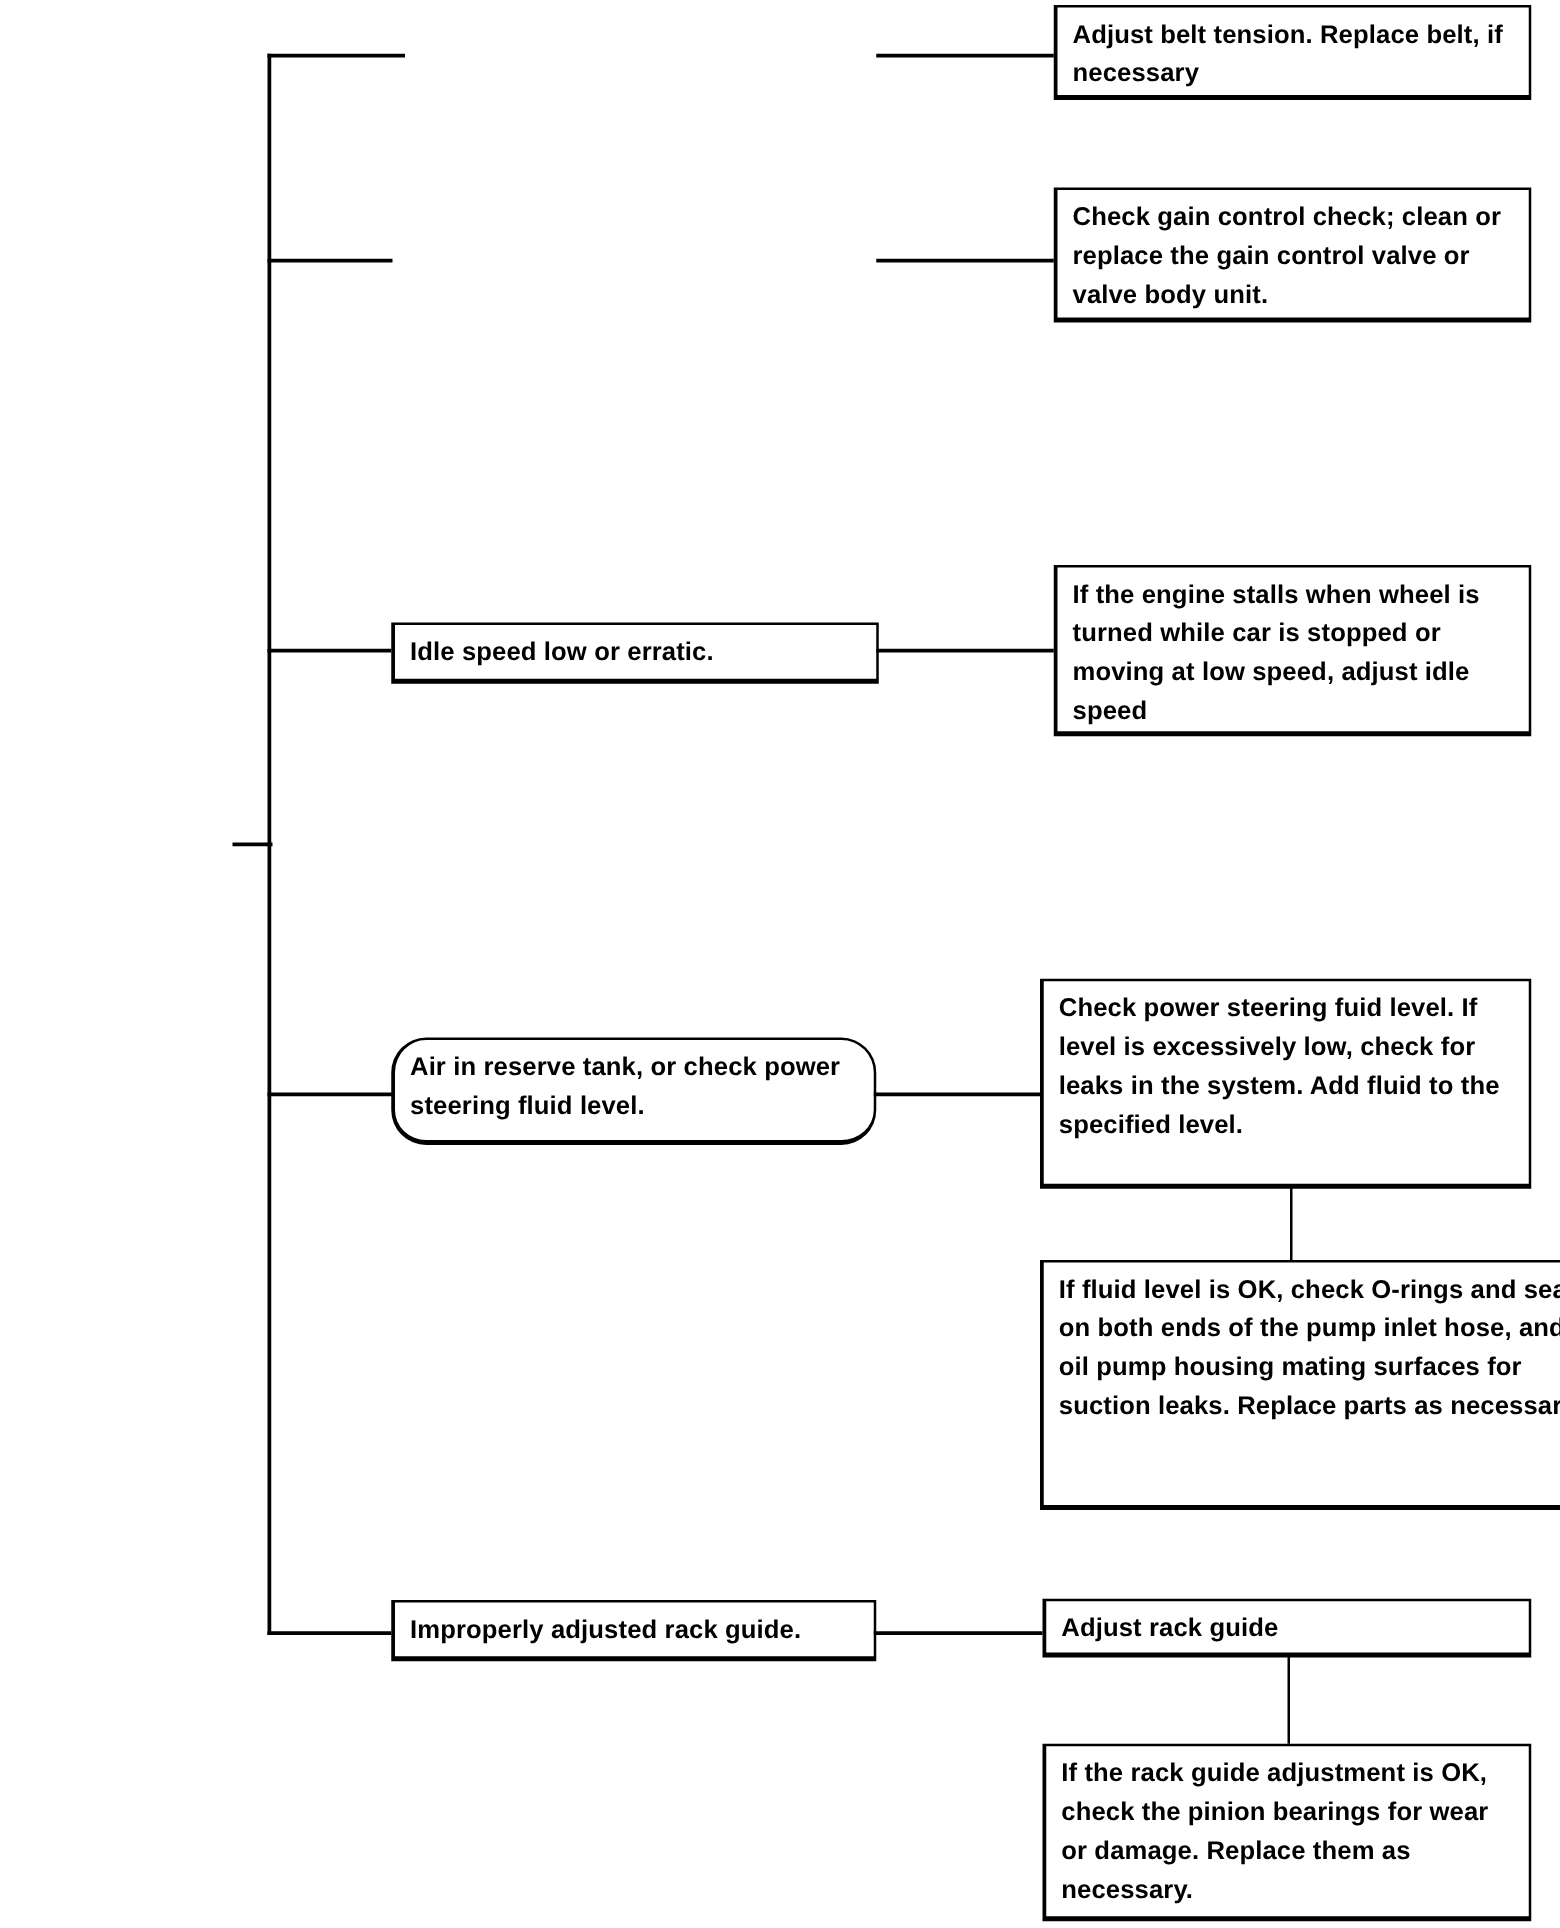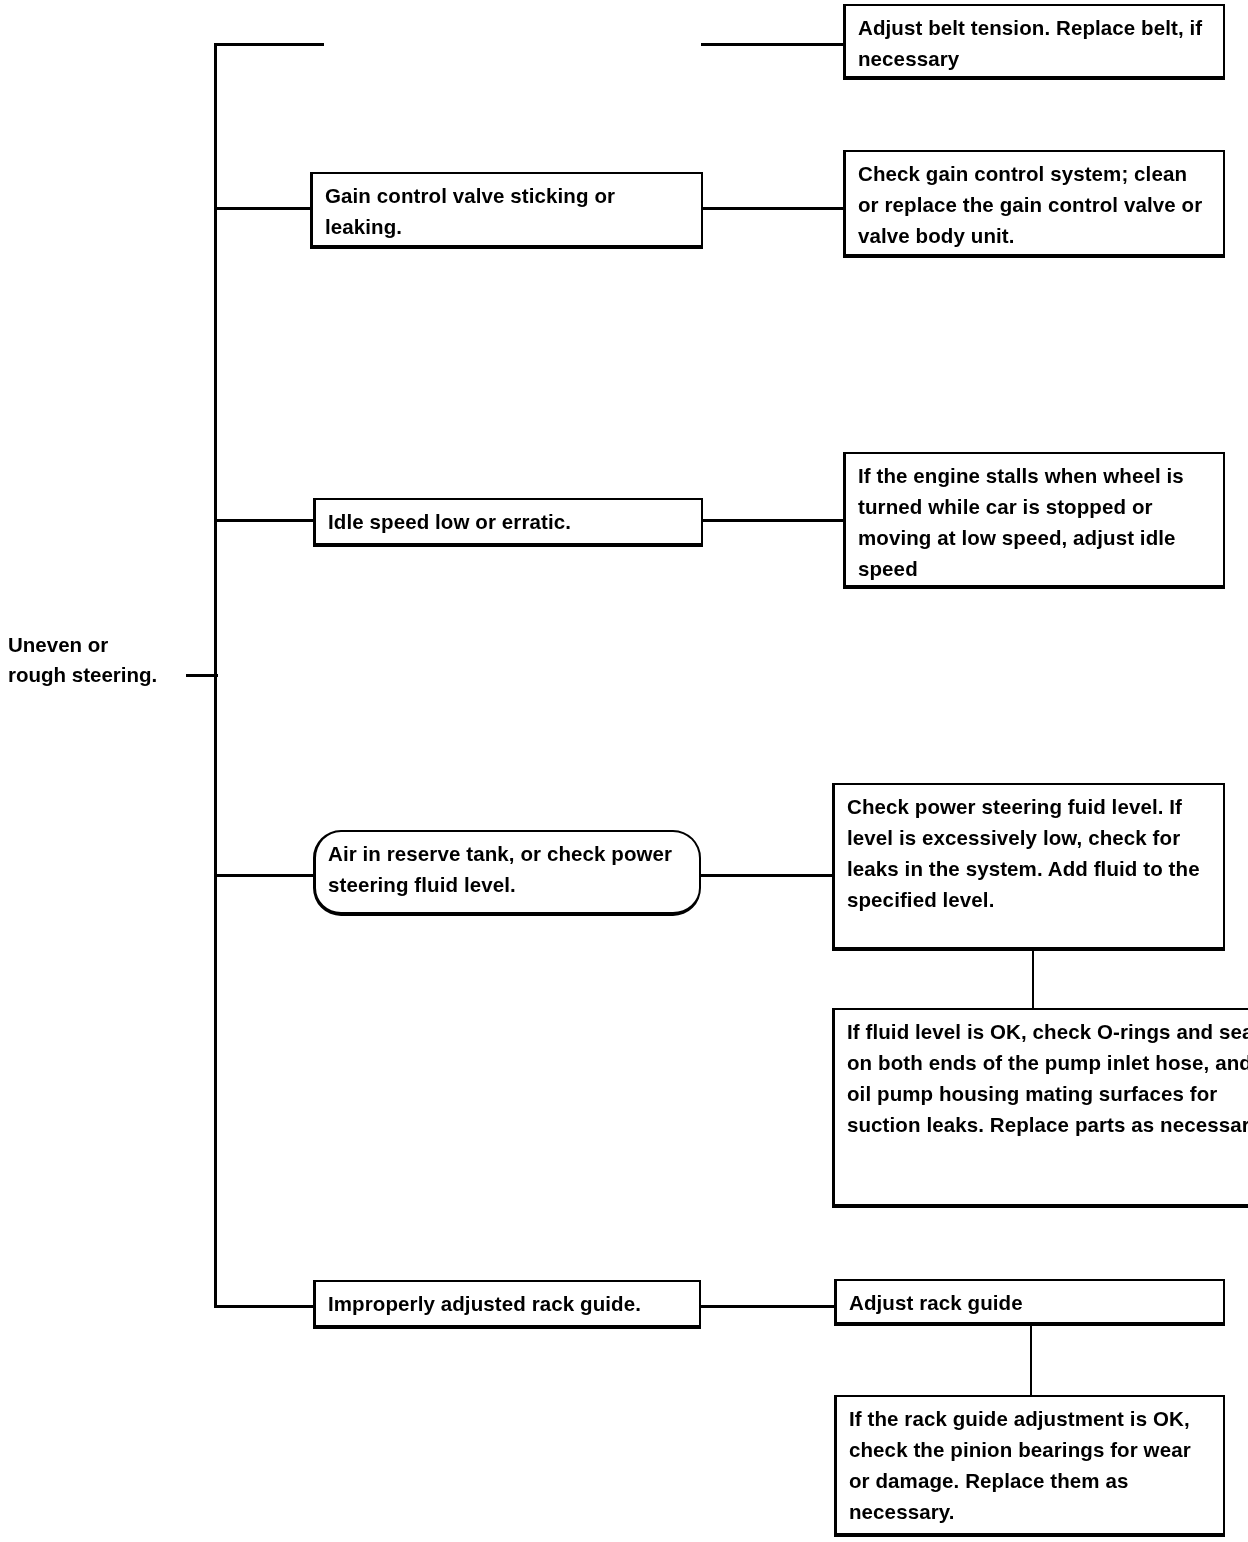--- a/index.html
+++ b/index.html
@@ -60,35 +60,32 @@
     background: #000000;
     width: 3px;
   }
   .vline.thin { width: 2px; }
 </style>
 </head>
 <body>
 
 <div id="sheet">
 
-  <div class="label" style="left:8px; top:630px; width:200px;">Uneven or
-rough steering.</div>
 
   <div class="hline" style="left:186px; top:674px; width:32px;"></div>
 
   <div class="vline" style="left:214px; top:43px; height:1265px;"></div>
 
   <div class="hline" style="left:214px; top:43px; width:110px;"></div>
   <div class="hline" style="left:701px; top:43px; width:144px;"></div>
   <div class="box remedy" style="left:843px; top:4px; width:382px; height:76px;">Adjust belt tension. Replace belt, if necessary</div>
 
   <div class="hline" style="left:214px; top:207px; width:100px;"></div>
-  <div class="box cause" style="left:310px; top:172px; width:393px; height:77px;">Gain control valve sticking or leaking.</div>
   <div class="hline" style="left:701px; top:207px; width:144px;"></div>
-  <div class="box remedy" style="left:843px; top:150px; width:382px; height:108px;">Check gain control system; clean or replace the gain control valve or valve body unit.</div>
+  <div class="box remedy" style="left:843px; top:150px; width:382px; height:108px;">Check gain control check; clean or replace the gain control valve or valve body unit.</div>
 
   <div class="hline" style="left:214px; top:519px; width:102px;"></div>
   <div class="box cause" style="left:313px; top:498px; width:390px; height:49px;">Idle speed low or erratic.</div>
   <div class="hline" style="left:701px; top:519px; width:144px;"></div>
   <div class="box remedy" style="left:843px; top:452px; width:382px; height:137px;">If the engine stalls when wheel is turned while car is stopped or moving at low speed, adjust idle speed</div>
 
   <div class="hline" style="left:214px; top:874px; width:102px;"></div>
   <div class="box cause" style="left:313px; top:830px; width:388px; height:86px;border-radius:28px;">Air in reserve tank, or check power steering fluid level.</div>
   <div class="hline" style="left:699px; top:874px; width:146px;"></div>
   <div class="box remedy" style="left:832px; top:783px; width:393px; height:168px;">Check power steering fuid level. If level is excessively low, check for leaks in the system. Add fluid to the specified level.</div>

